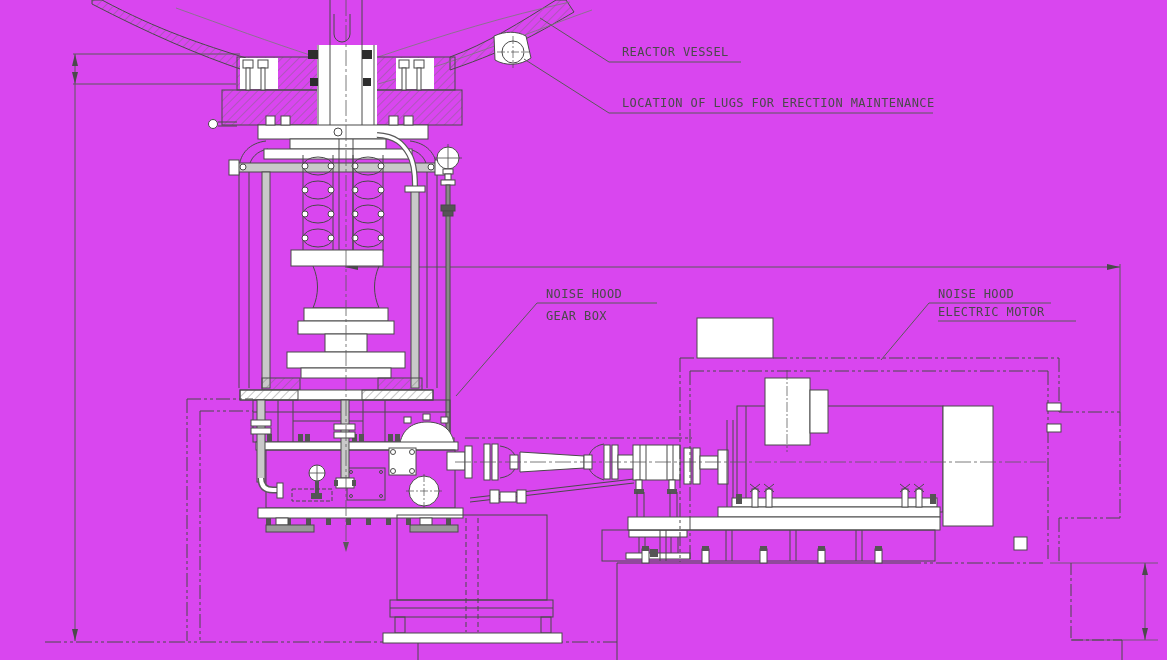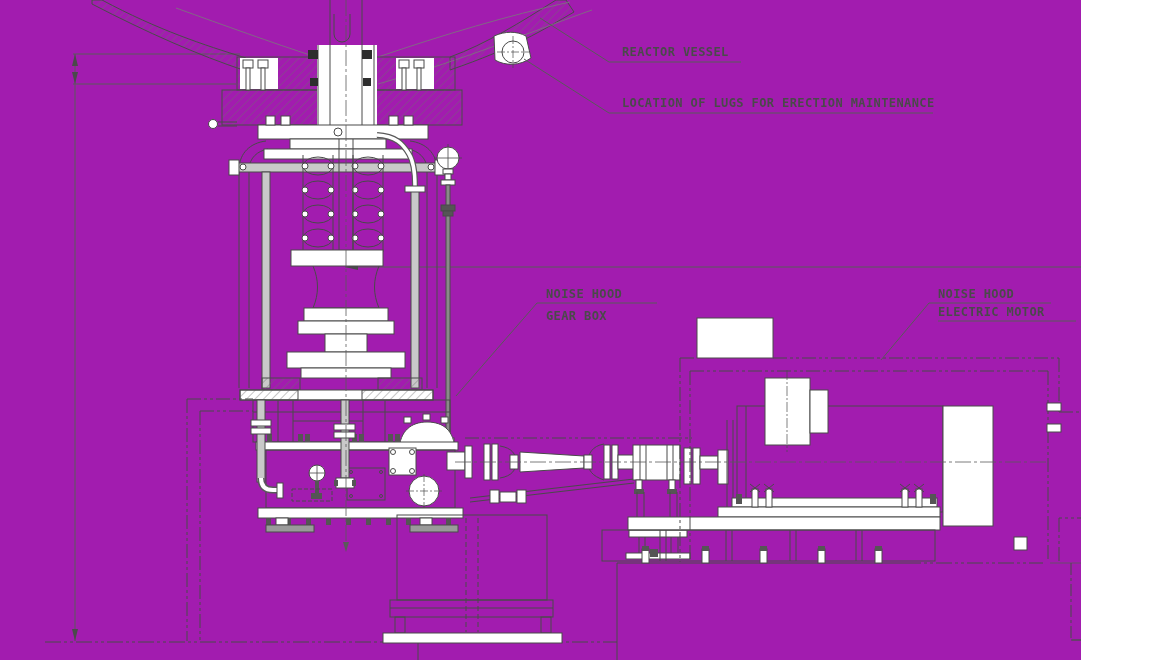--- a/index.html
+++ b/index.html
@@ -1,16 +1,16 @@
 <!DOCTYPE html>
 <html><head>
 <meta charset="utf-8">
 <style>
   html,body{margin:0;padding:0;background:#ffffff;}
-  .page{width:1081px;height:660px;position:relative;background:#a21caf;overflow:hidden;font-weight:bold;}
+  .page{width:1167px;height:660px;position:relative;background:#d946ef;overflow:hidden;}
   svg{display:block;}
   text{font-family:"DejaVu Sans Mono","Liberation Mono",monospace;font-size:12px;letter-spacing:0.4px;fill:#4a4a4a;}
 </style>
 </head>
 <body>
 
 <div class="page">
 <svg width="1176" height="660" viewBox="0 0 1176 660">
   <defs>
     <pattern id="hatch" width="6" height="6" patternUnits="userSpaceOnUse" patternTransform="rotate(45)">

